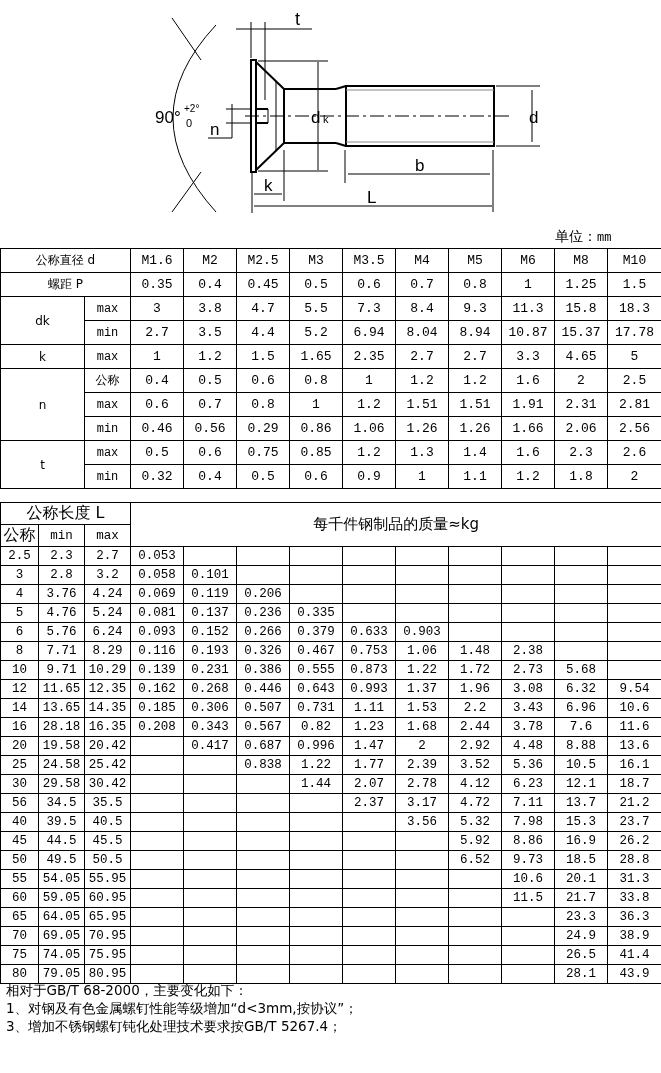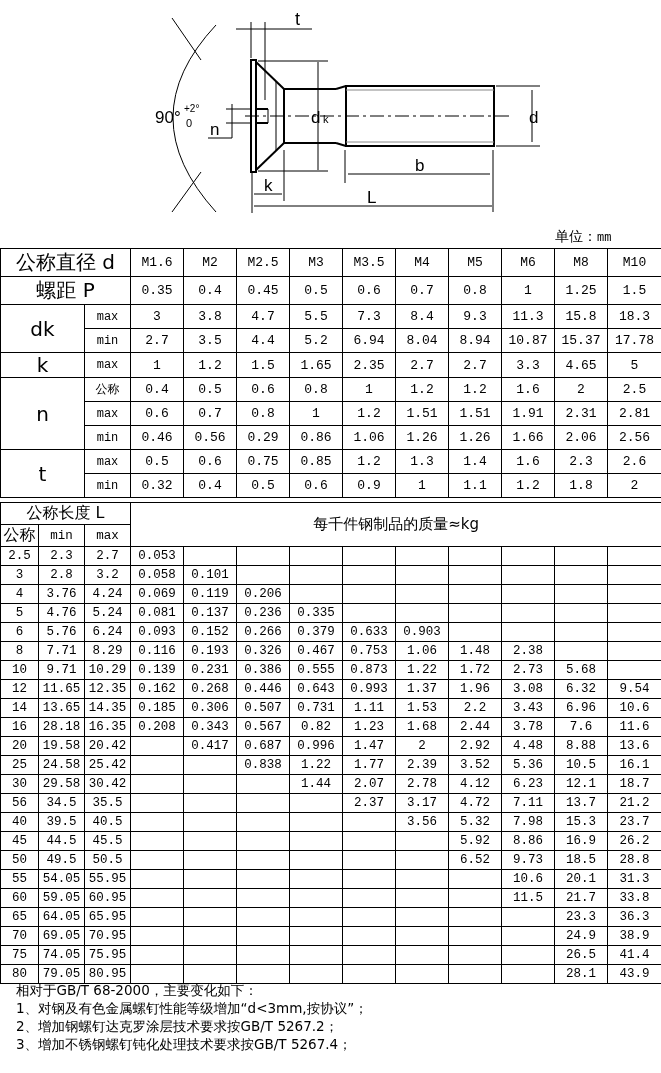--- a/index.html
+++ b/index.html
@@ -8,27 +8,27 @@
   .diagram { position:absolute; left:0; top:0; width:661px; height:225px; }
   .unit { position:absolute; left:555px; top:228px; font-size:14px;
           font-family:"DejaVu Sans", sans-serif;text-align:right; }
   .unit .mm { font-family:"Liberation Mono", monospace; font-size:12px; }
   table { border-collapse:collapse; position:absolute; table-layout:fixed; }
   td { border:1px solid #000; text-align:center; vertical-align:middle; padding:0;
        font-family:"Liberation Mono", "DejaVu Sans Mono", monospace; font-size:13px;
        overflow:hidden; white-space:nowrap; }
   .t1 { left:0; top:248px; width:661px; }
   .t1 td { height:23px; }
-  .t1 .big { font-family:"DejaVu Sans", sans-serif; font-size:20px; }
+  .t1 .big { font-family:"DejaVu Sans", sans-serif; font-size:12px; }
   .t1 .sub { font-size:12px; }
   .t2 { left:0; top:502px; width:661px; }
   .t2 td { height:18px; font-size:12.5px; }
   .t2 .hdr { font-family:"DejaVu Sans", sans-serif; font-size:16px; }
   .t2 .title { font-family:"DejaVu Sans", sans-serif; font-size:15px; }
-  .notes { position:absolute; left:16px; top:981px; font-family:"DejaVu Sans", sans-serif;
+  .notes { position:absolute; left:6px; top:981px; font-family:"DejaVu Sans", sans-serif;
            font-size:13.5px; line-height:18px; }
   .notes div { white-space:nowrap; }
 </style>
 </head>
 <body>
 
 <svg class="diagram" viewBox="0 0 661 225" xmlns="http://www.w3.org/2000/svg">
   <g stroke="#000" fill="none" stroke-width="1">
 
     <path d="M216,25 Q130,117 216,212"></path>
@@ -624,15 +624,14 @@
         <td></td>
         <td>28.1</td>
         <td>43.9</td>
       </tr>
     </tbody>
 </table>
 
 <div class="notes" id="notes">
     <div>相对于GB/T 68-2000，主要变化如下：</div>
     <div>1、对钢及有色金属螺钉性能等级增加“d&lt;3mm,按协议”；</div>
-    <div>2、增加钢螺钉达克罗涂层技术要求按GB/T 5267.2；</div>
     <div>3、增加不锈钢螺钉钝化处理技术要求按GB/T 5267.4；</div>
   </div>
 
 </body></html>

